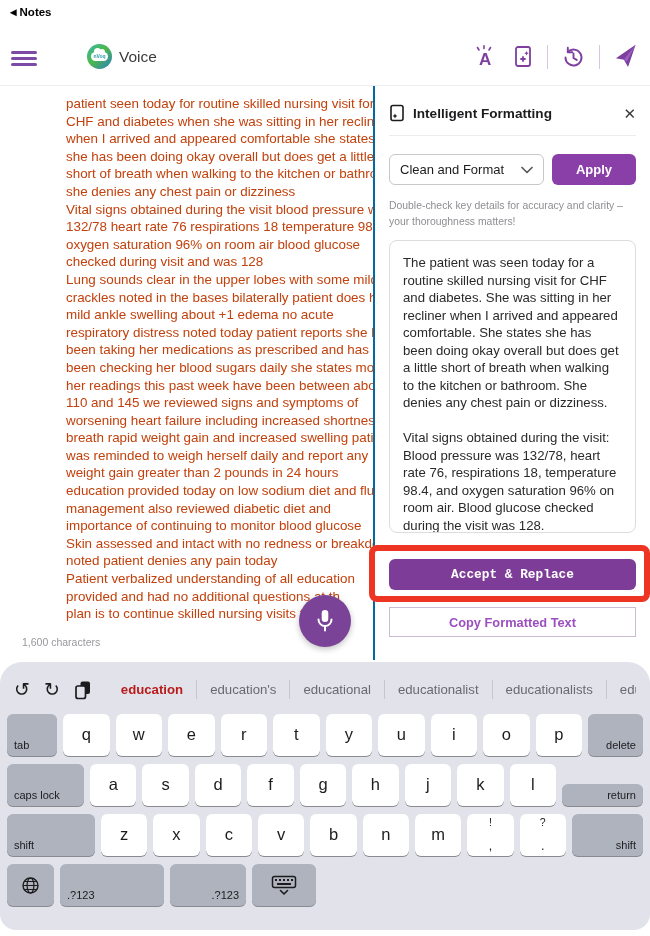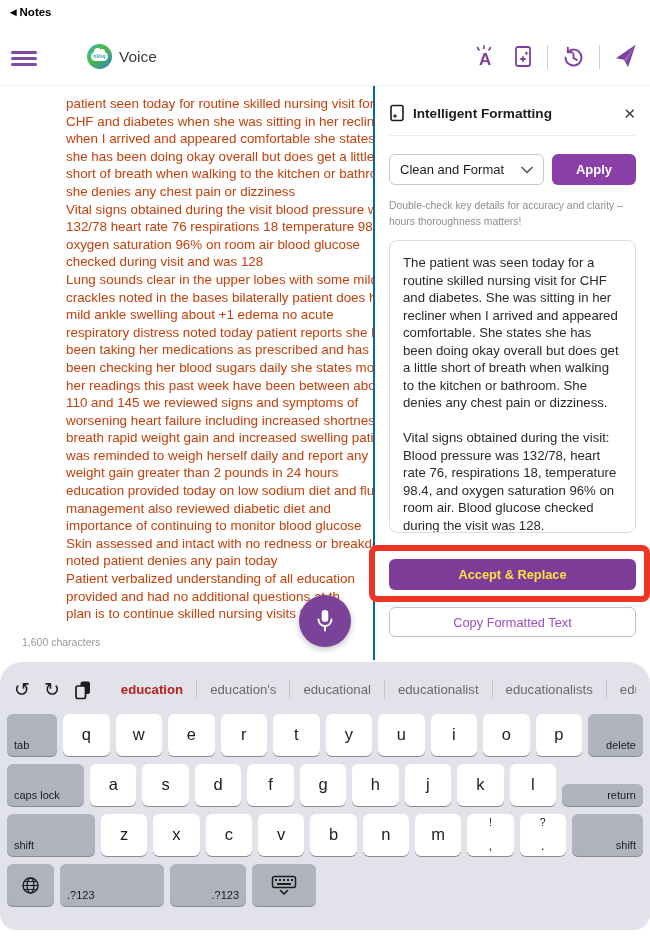--- a/index.html
+++ b/index.html
@@ -49,23 +49,23 @@
   .dropdown .dd-label{flex:1;}
   .apply-btn{width:84px;height:31px;border:none;border-radius:6px;background:#8a3fa8;color:#fff;
     font-size:13px;font-weight:700;cursor:pointer;font-family:"Liberation Sans",sans-serif;}
   .helper{margin:13px 14px 0 14px;font-size:10.4px;line-height:1.5;color:#8e8e93;}
   .preview{position:absolute;left:14px;right:14px;top:154px;height:293px;border:1px solid #dcdce1;
     border-radius:8px;background:#fff;box-sizing:border-box;padding:13px;overflow:hidden;
     font-size:13.2px;line-height:17.5px;color:#2a2a2c;}
   .preview p{margin:0;}
   .preview p + p{margin-top:17.5px;}
   .accept-btn{position:absolute;left:14px;right:14px;top:473px;height:31px;border:none;border-radius:6px;
-    background:#7d3c98;color:#fde047;font-size:12.8px;font-weight:700;cursor:pointer;font-family:Liberation Sans, sans-serif;}
+    background:#7d3c98;color:#ffffff;font-size:12.8px;font-weight:700;cursor:pointer;font-family:Liberation Mono, monospace;}
   .copy-btn{position:absolute;left:14px;right:14px;top:521px;height:30px;background:#fff;
-    border:1px solid #c9bcd4;border-radius:6px;color:#9b4fc0;font-size:12.8px;font-weight:400;
+    border:1px solid #c9bcd4;border-radius:0;color:#9b4fc0;font-size:12.8px;font-weight:700;
     cursor:pointer;font-family:"Liberation Sans",sans-serif;}
 
   
   .red-box{position:absolute;left:369px;top:545px;width:281px;height:57px;border:6px solid #ee3524;
     border-radius:8px;box-sizing:border-box;pointer-events:none;z-index:6;}
 
   
   .keyboard{position:absolute;left:0;top:662px;width:650px;height:268px;background:#e2e3ea;
     border-radius:22px 22px 16px 16px;overflow:hidden;box-sizing:border-box;}
   .sugg-bar{display:flex;align-items:center;margin:11px 14px 0 14px;height:33px;overflow:hidden;}
@@ -203,21 +203,21 @@
         <span class="dd-label">Clean and Format</span>
         <span>
           <svg width="12" height="8" viewBox="0 0 12 8">
               <path d="M1 1.5 L6 6.5 L11 1.5" fill="none" stroke="#5a5a5e" stroke-width="1.7" stroke-linecap="round" stroke-linejoin="round"></path>
             </svg>
         </span>
       </div>
       <button class="apply-btn">Apply</button>
     </div>
 
-    <div class="helper">Double-check key details for accuracy and clarity – hours thoroughness matters!</div>
+    <div class="helper">Double-check key details for accuracy and clarity – your thoroughness matters!</div>
 
     <div class="preview">
       <p>The patient was seen today for a routine skilled nursing visit for CHF and diabetes. She was sitting in her recliner when I arrived and appeared comfortable. She states she has been doing okay overall but does get a little short of breath when walking to the kitchen or bathroom. She denies any chest pain or dizziness.</p>
       <p>Vital signs obtained during the visit: Blood pressure was 132/78, heart rate 76, respirations 18, temperature 98.4, and oxygen saturation 96% on room air. Blood glucose checked during the visit was 128.</p>
     </div>
 
     <button class="accept-btn">Accept &amp; Replace</button>
     <button class="copy-btn">Copy Formatted Text</button>
   </aside>
 

